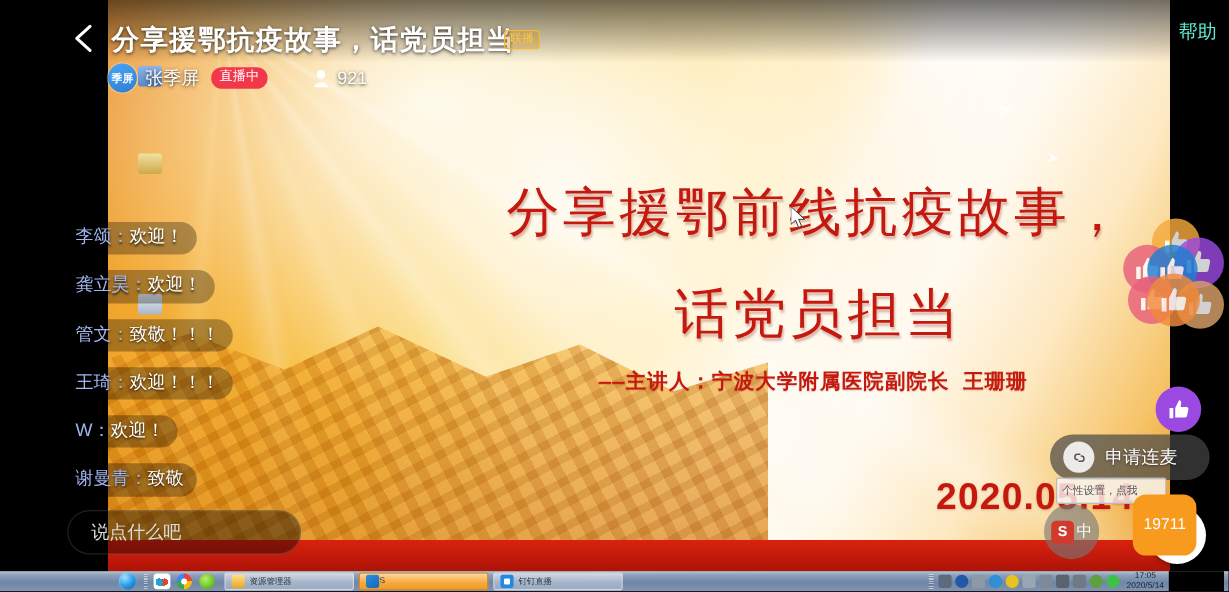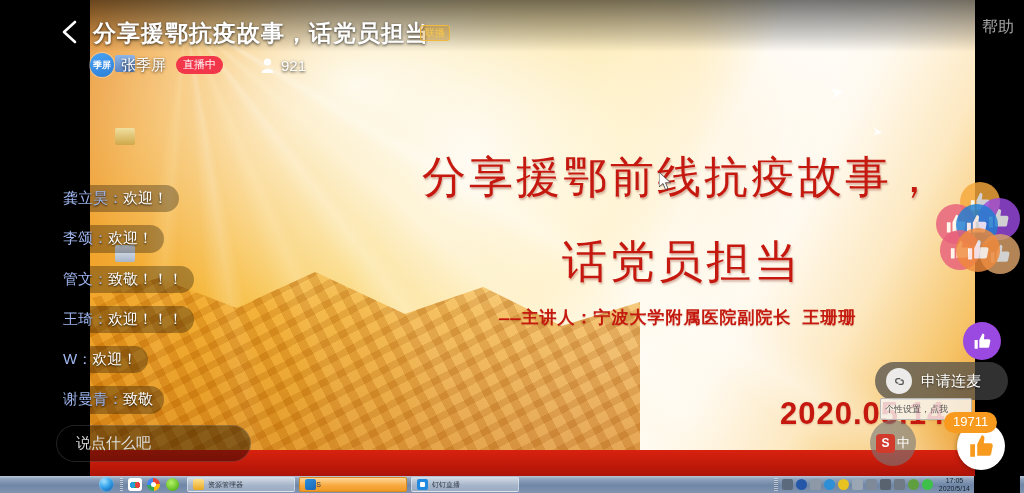--- a/index.html
+++ b/index.html
@@ -93,21 +93,21 @@
     background:linear-gradient(160deg,#49a3f5,#2d7fd6); color:#fff; font-size:9px;
     display:flex; align-items:center; justify-content:center; font-weight:700;
     box-shadow:0 0 0 1px rgba(255,255,255,0.35); flex:none; }
   .host-name{ margin-left:7px; font-size:15px; color:#fff; font-weight:400;
     text-shadow:0 1px 3px rgba(0,0,0,0.8); white-space:nowrap; }
   .live-badge{ margin-left:10px; background:#f2374b; color:#fff; font-size:11px;
     padding:2px 7px; border-radius:9px; white-space:nowrap; line-height:1.25; }
   .viewers{ margin-left:38px; display:flex; align-items:center; color:#fff;
     font-size:15px; text-shadow:0 1px 3px rgba(0,0,0,0.8); }
   .viewers .person{ width:13px; height:15px; margin-right:7px; display:inline-block; }
-  .help-btn{ position:absolute; right:10px; top:17px; font-size:16px; color:#a3a3a3;
+  .help-btn{ position:absolute; right:10px; top:17px; font-size:16px; color:#5eead4;
     cursor:pointer; text-shadow:0 1px 3px rgba(0,0,0,0.8); }
 
   
   .chat-list{ position:absolute; left:52px; top:185px; width:280px; }
   .chat-msg{ display:inline-block; max-width:250px; margin-bottom:13px;
     background:rgba(0,0,0,0.30); border-radius:14px; padding:3px 11px 4px;
     font-size:15px; line-height:1.35; color:#dfe4ff; white-space:nowrap;
     text-shadow:0 1px 2px rgba(0,0,0,0.85); }
   .chat-msg .u{ color:#9fb6ef; }
   .chat-msg .t{ color:#ffffff; }
@@ -138,21 +138,21 @@
   .mic-icon svg{ width:15px; height:15px; }
   .mic-label{ margin-left:9px; font-size:15px; color:#fff; white-space:nowrap;
     text-shadow:0 1px 2px rgba(0,0,0,0.6); }
 
   
   .like-fab{ position:absolute; left:957px; top:422px; width:48px; height:48px;
     border-radius:50%; background:#fff; display:flex; align-items:center;
     justify-content:center; cursor:pointer; box-shadow:0 1px 5px rgba(0,0,0,0.35); }
   .like-fab svg{ width:27px; height:27px; }
   .like-count{ position:absolute; left:944px; top:412px; background:#f79a1e; color:#fff;
-    font-size:13px; border-radius:11px; padding:2px 9px; line-height:1.3;
+    font-size:13px; border-radius:11px; padding:17px 9px; line-height:1.3;
     white-space:nowrap; }
 
   
   .mini-ball{ position:absolute; left:870px; top:420px; width:46px; height:46px;
     border-radius:50%; background:rgba(120,120,120,0.62); display:flex;
     align-items:center; justify-content:center; color:#fff; font-size:13px; }
   .mini-ball .sogou{ width:19px; height:19px; background:#d23a2c; border-radius:4px;
     color:#fff; font-size:12px; display:flex; align-items:center; justify-content:center;
     font-weight:700; margin-right:2px; }
   .ime-tip{ position:absolute; left:880px; top:398px; width:92px; height:22px;
@@ -265,24 +265,24 @@
       <svg class="person" viewBox="0 0 13 15">
         <circle cx="6.5" cy="4" r="3.6" fill="#fff"></circle>
         <path d="M0.6 15 C0.6 9.6 12.4 9.6 12.4 15 Z" fill="#fff"></path>
       </svg>
       <span>921</span>
     </div>
   </div>
 
   <div class="chat-list">
     <div class="chat-row"><div class="chat-msg">
+      <span class="u">李颂</span><span class="u">：</span><span class="t">欢迎！</span>
+    </div></div>
+    <div class="chat-row"><div class="chat-msg">
       <span class="u">龚立昊</span><span class="u">：</span><span class="t">欢迎！</span>
-    </div></div>
-    <div class="chat-row"><div class="chat-msg">
-      <span class="u">李颂</span><span class="u">：</span><span class="t">欢迎！</span>
     </div></div>
     <div class="chat-row"><div class="chat-msg">
       <span class="u">管文</span><span class="u">：</span><span class="t">致敬！！！</span>
     </div></div>
     <div class="chat-row"><div class="chat-msg">
       <span class="u">王琦</span><span class="u">：</span><span class="t">欢迎！！！</span>
     </div></div>
     <div class="chat-row"><div class="chat-msg">
       <span class="u">W</span><span class="u">：</span><span class="t">欢迎！</span>
     </div></div>

